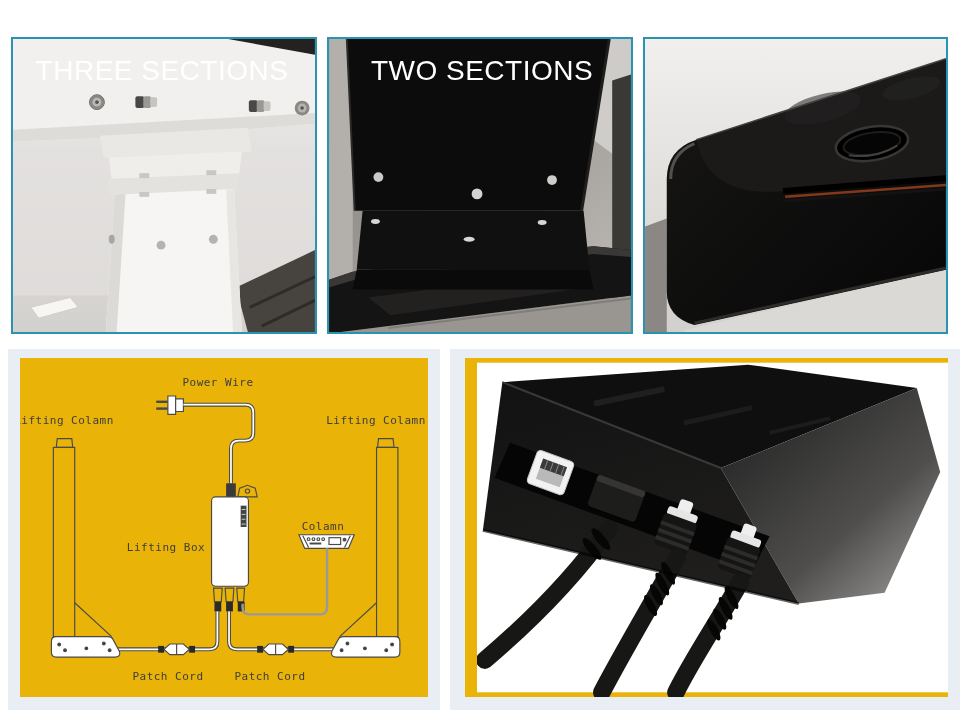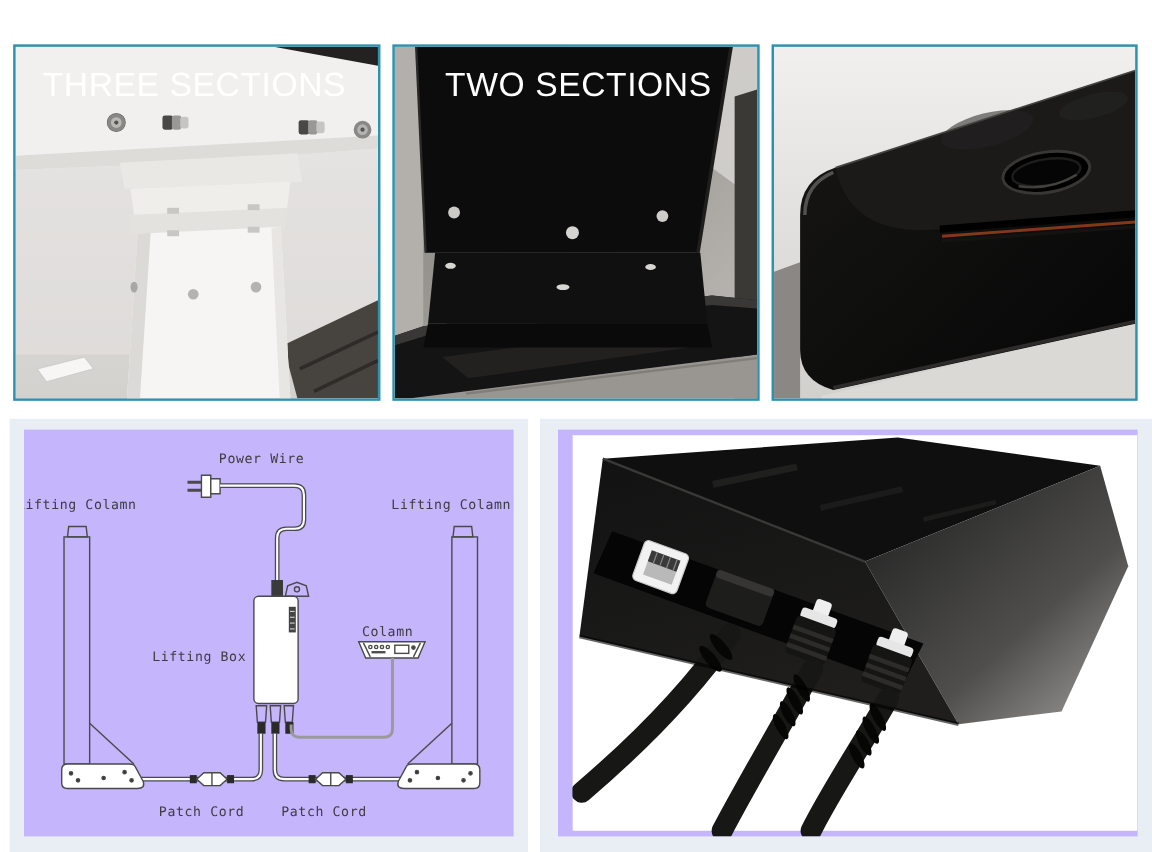--- a/index.html
+++ b/index.html
@@ -24,21 +24,21 @@
   .photo-title{position:absolute;top:16px;transform:translateX(-50%);
     color:var(--title-white);font-size:28px;font-weight:500;letter-spacing:.5px;
     white-space:nowrap;z-index:3;}
   #panel-three .photo-title{left:149px;}
   #panel-two .photo-title{left:153px;}
 
   
   .card{position:absolute;top:349px;height:361px;background:var(--card-bg);}
   #card-diagram{left:8px;width:432px;}
   #card-photo{left:450px;width:510px;}
-  .card-inner{position:absolute;background:#c4b5fd;overflow:hidden;padding-left:12px;}
+  .card-inner{position:absolute;background:#eab308;overflow:hidden;padding-left:12px;}
   #card-diagram .card-inner{left:12px;top:9px;width:408px;height:339px;}
   #card-photo .card-inner{left:15px;top:9px;width:483px;height:339px;}
   .card-inner svg{display:block;width:100%;height:100%;}
 
   .dlabel{position:absolute;transform:translateX(-50%);white-space:nowrap;
     font-family:"DejaVu Sans Mono",monospace;font-size:11px;color:var(--diagram-text);
     letter-spacing:.5px;z-index:2;}
 </style>
 </head>
 <body>

